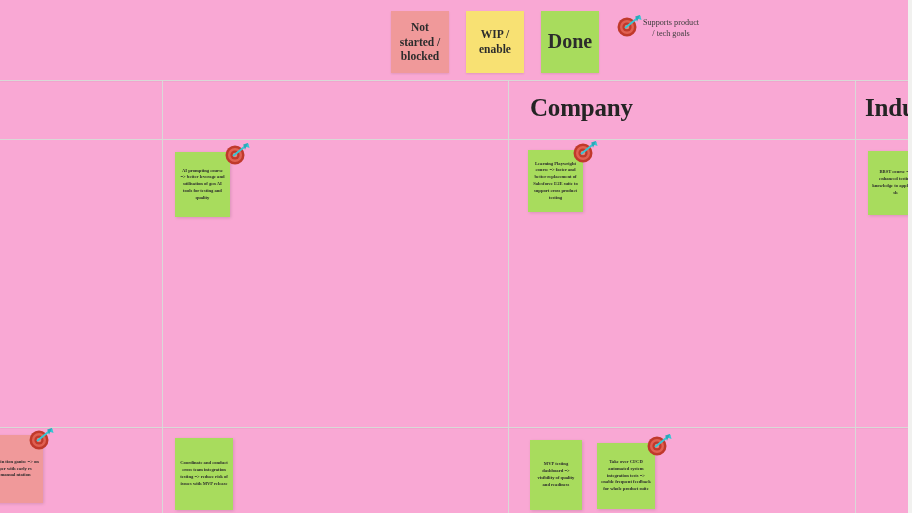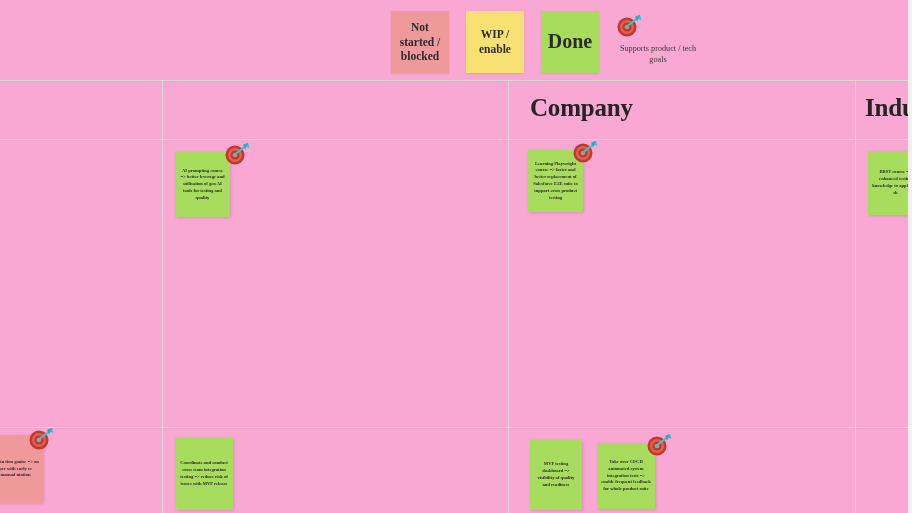--- a/index.html
+++ b/index.html
@@ -57,21 +57,21 @@
   .legend-card.done {
     background: #a8dc5d;
     font-size: 20px;
     font-weight: 600;
     justify-content: center;
   }
 
   .legend-goal {
     width: 84px;
     display: flex;
-    flex-direction: column;
+    flex-direction: row;
     align-items: flex-start;
     padding-top: 2px;
   }
   .legend-goal .goal-caption {
     margin-top: 4px;
     font-size: 8.2px;
     line-height: 1.35;
     text-align: center;
     color: #3a3a3a;
   }

